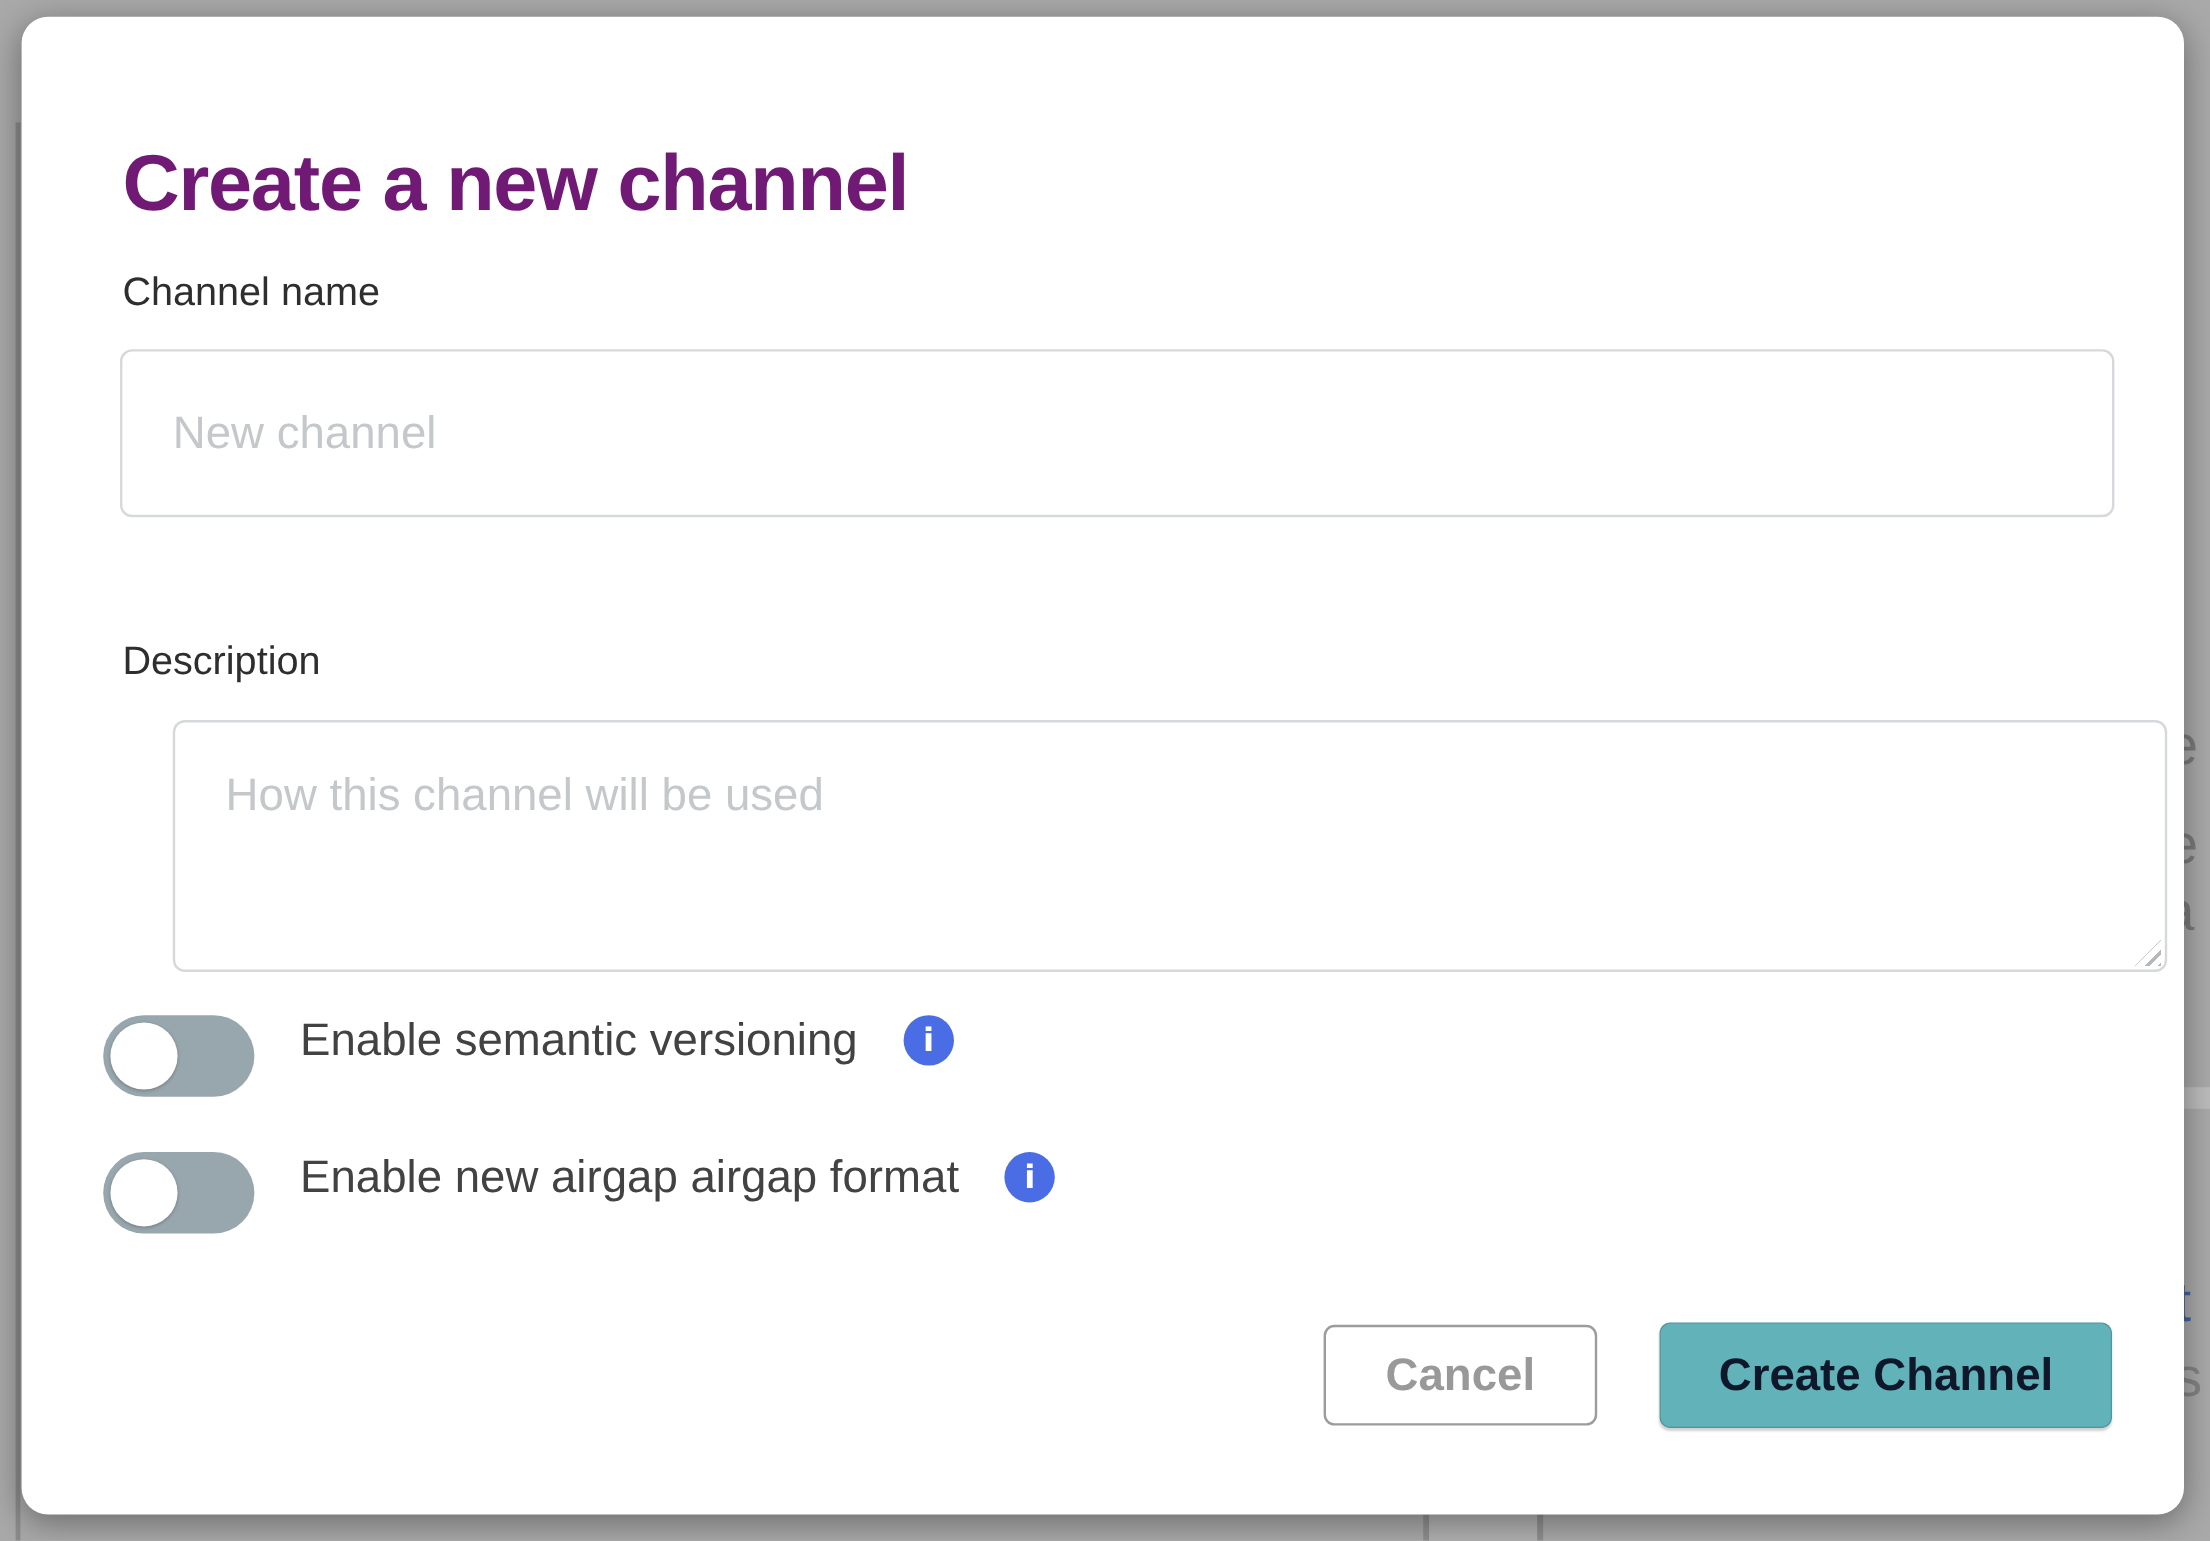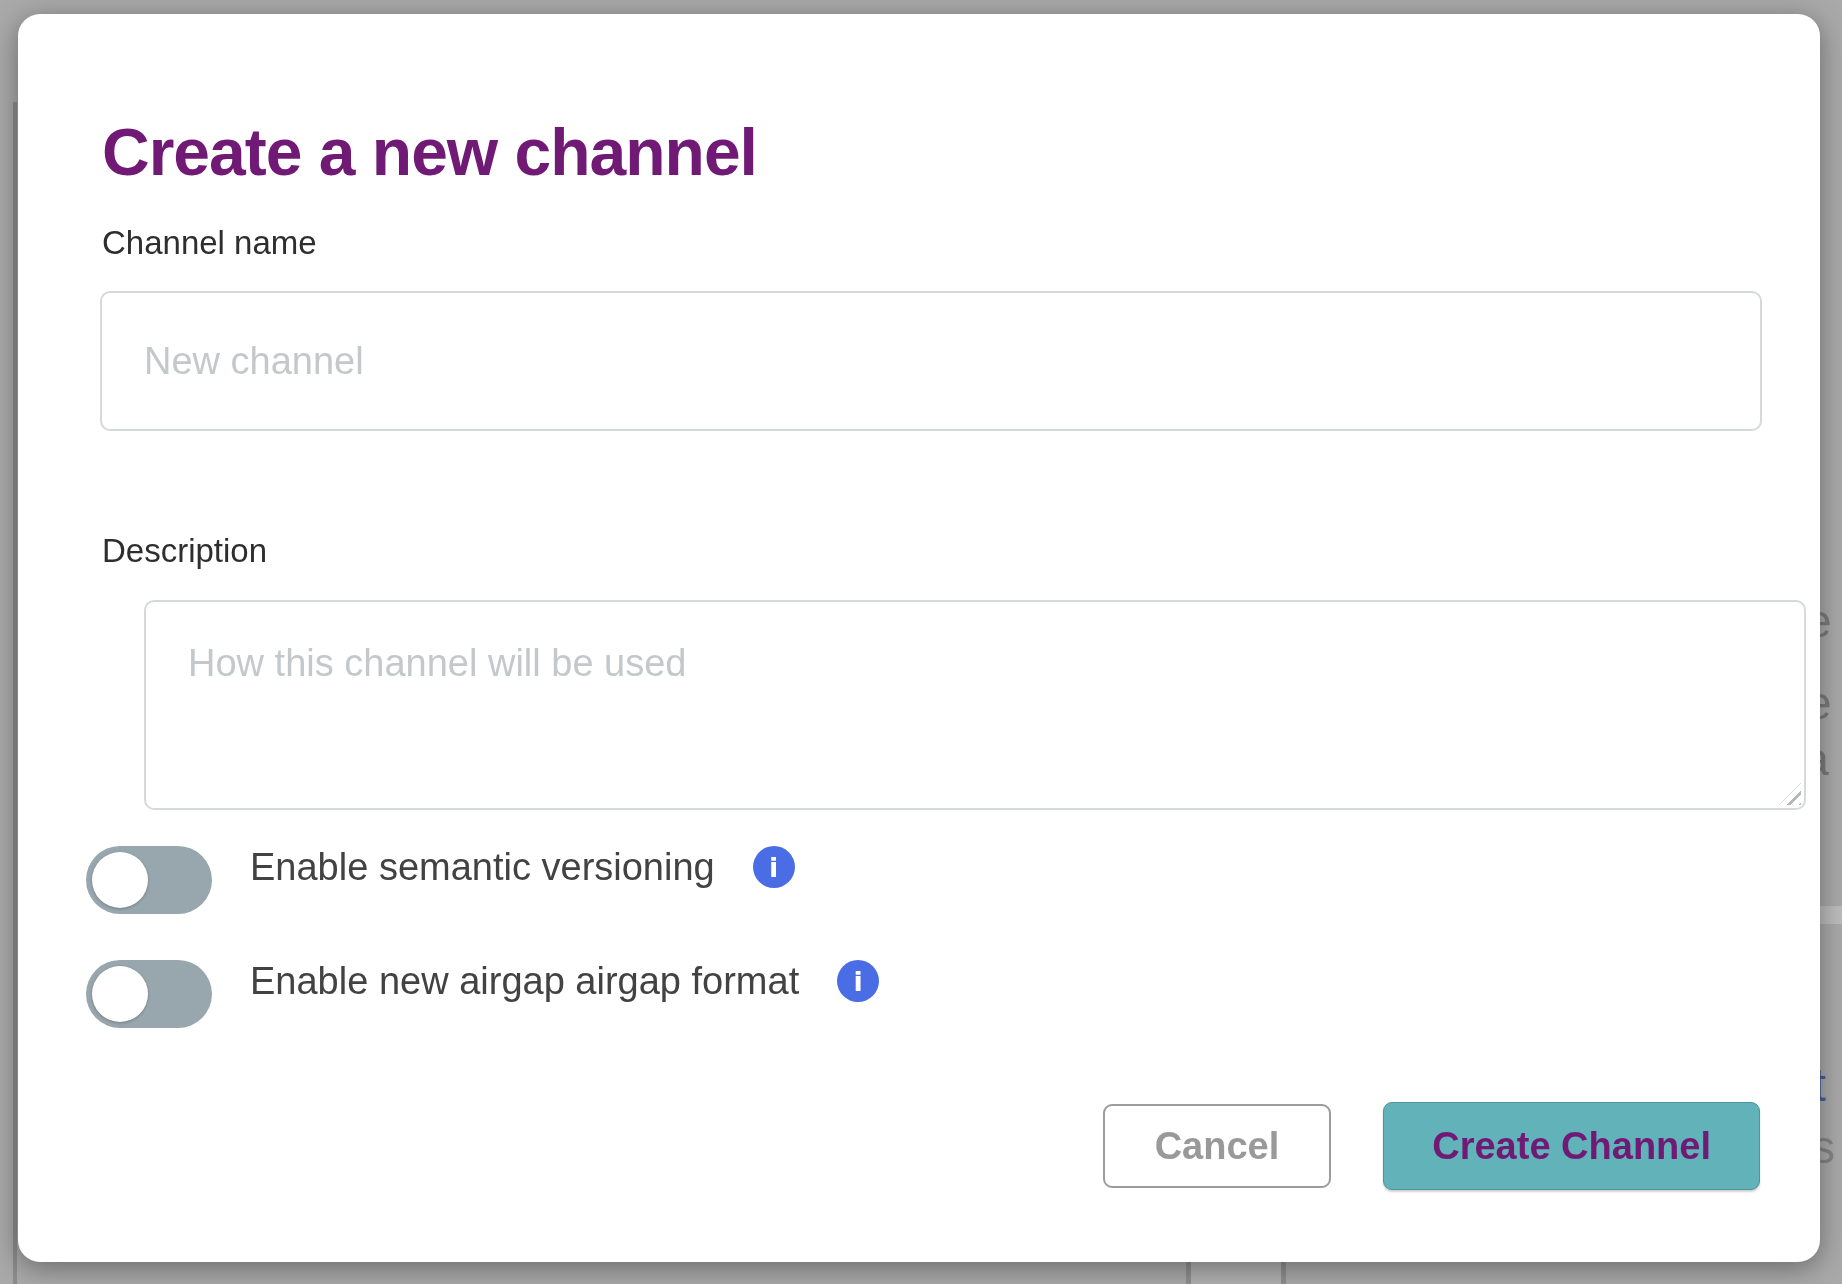--- a/index.html
+++ b/index.html
@@ -46,21 +46,21 @@
   .knob{position:absolute;left:6px;top:6px;width:56px;height:56px;border-radius:50%;background:#ffffff;
         box-shadow:0 1px 3px rgba(0,0,0,0.25);}
   .toggle-label{font-size:38px;color:#424242;}
   .info-icon{width:42px;height:42px;border-radius:50%;background:#4a6de5;color:#ffffff;display:flex;
              align-items:center;justify-content:center;font-size:27px;font-weight:bold;flex:0 0 auto;
              font-family:"DejaVu Sans",sans-serif;cursor:pointer;}
 
   .btn-row{position:absolute;right:60px;top:1088px;display:flex;align-items:center;gap:52px;}
   .btn{border-radius:9px;font-weight:bold;font-family:"Liberation Sans",sans-serif;cursor:pointer;}
   .btn-cancel{height:84px;padding:0 50px;background:#ffffff;border:2px solid #9c9c9c;color:#999999;font-size:38px;}
-  .btn-create{height:88px;padding:0 48px;background:#61b2b9;border:1px solid #4e959d;color:#701a75;font-size:38px;
+  .btn-create{height:88px;padding:0 48px;background:#61b2b9;border:1px solid #4e959d;color:#0f172a;font-size:38px;
               box-shadow:0 2px 2px rgba(0,0,0,0.18);}
 </style>
 </head>
 <body>
 
 <div class="stage">
 
   <div class="bd-left-line"></div>
   <span class="bd-letter l0">e</span>
   <span class="bd-letter l1">e</span>

